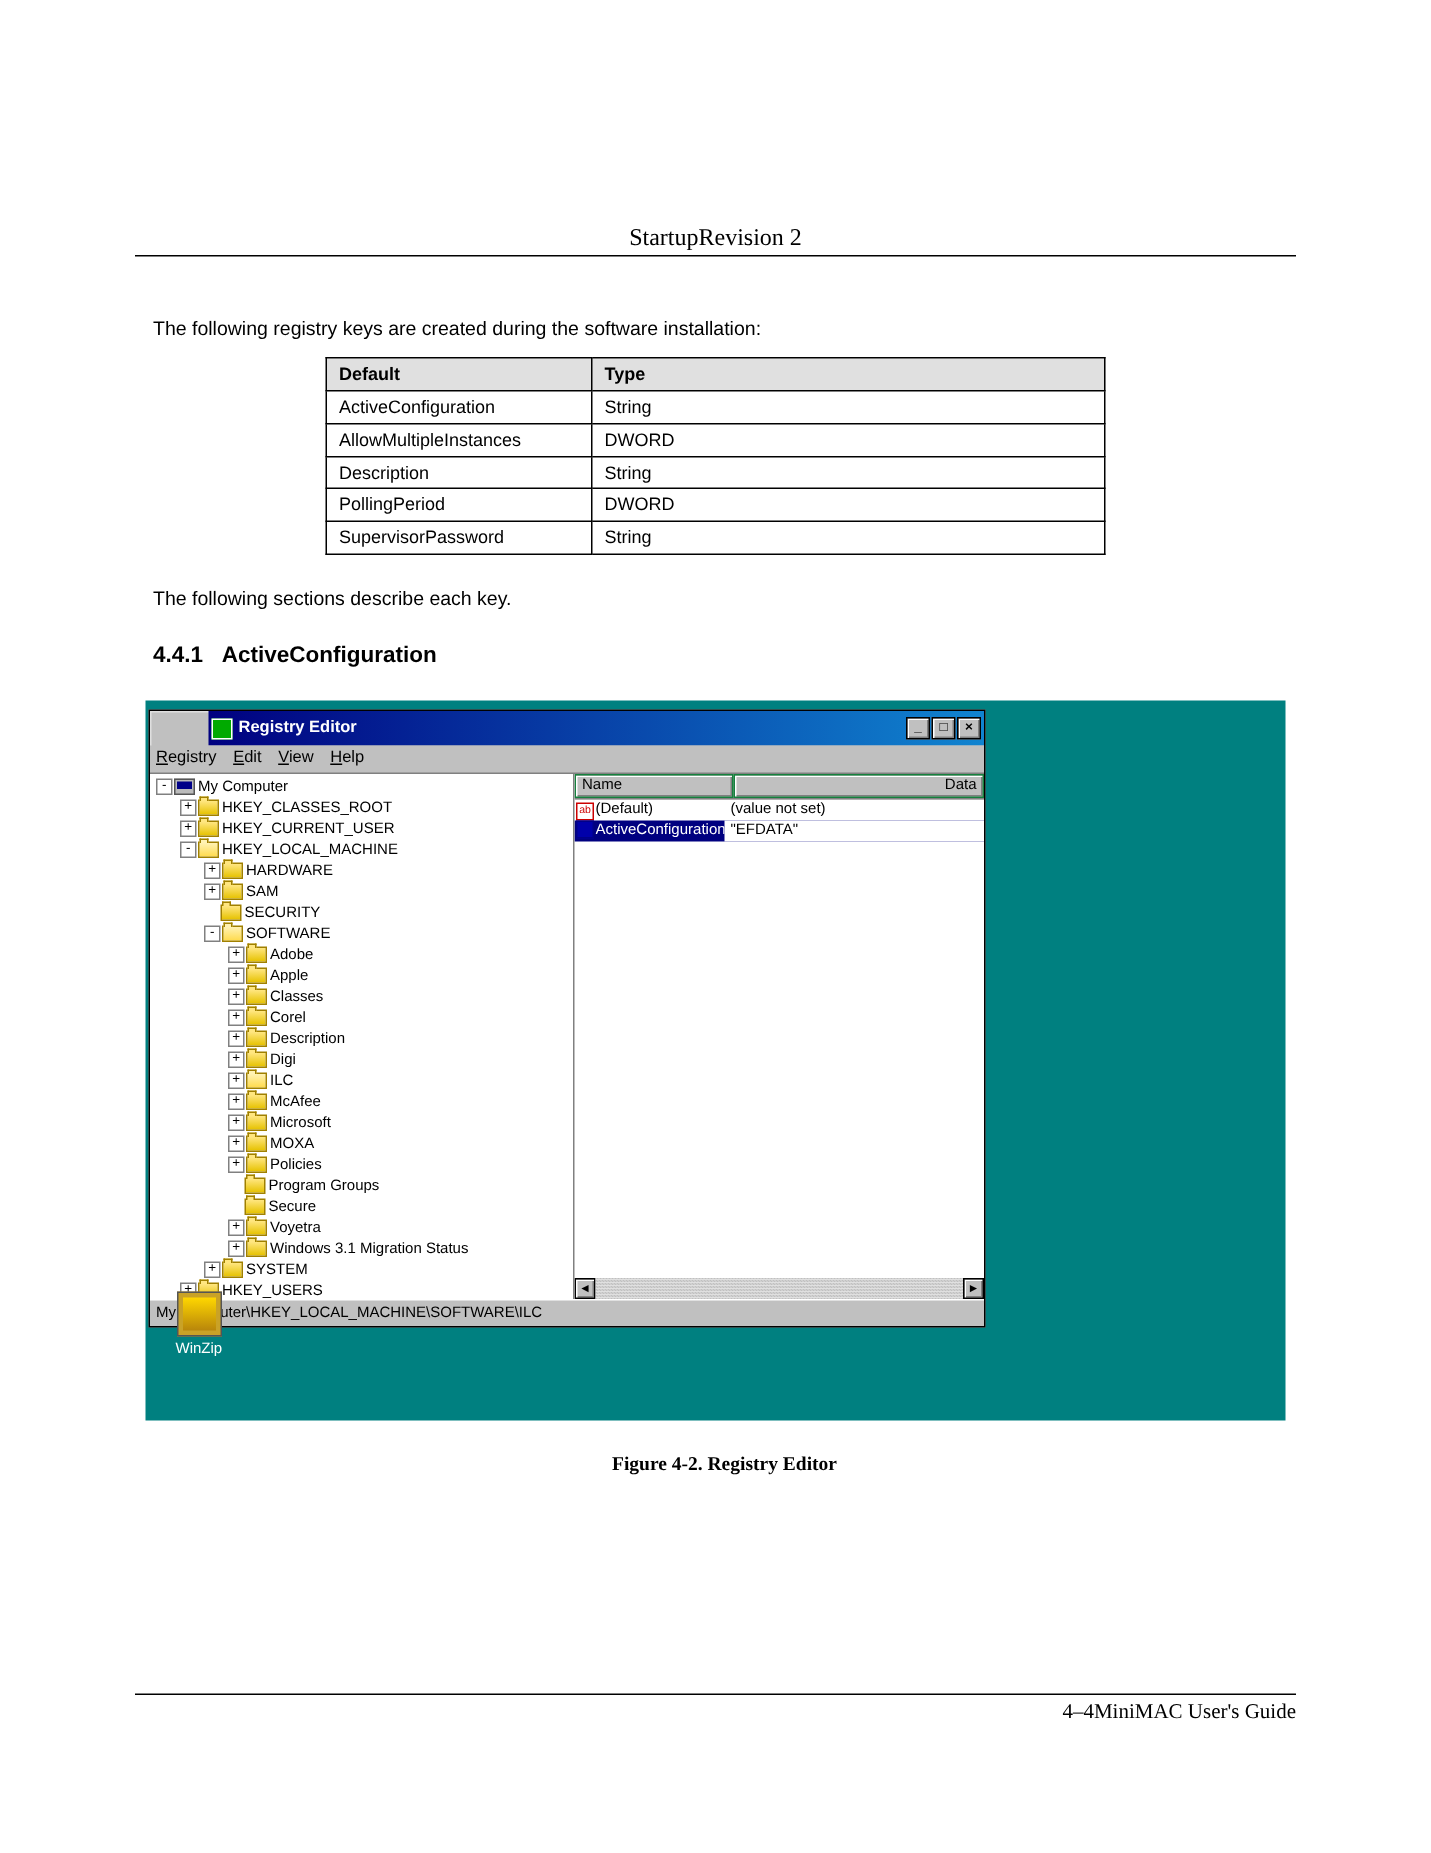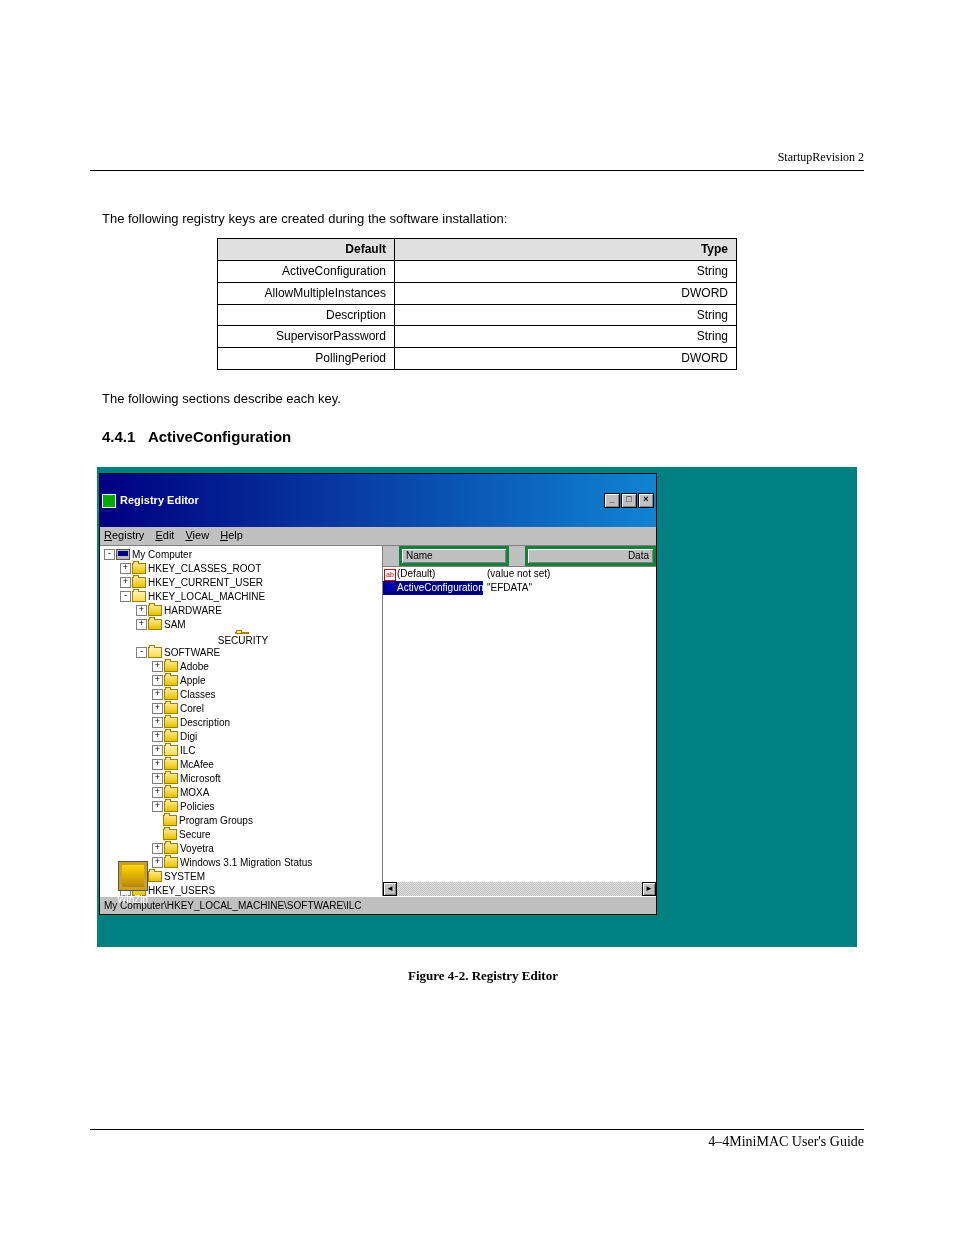--- a/index.html
+++ b/index.html
@@ -14,22 +14,22 @@
     position: relative;
     margin: 0 auto;
     box-sizing: border-box;
   }
   .header-row {
     position: absolute;
     top: 150px;
     left: 90px;
     right: 90px;
     display: flex;
-    justify-content: flex-end;
-    font-size: 12px;
+    justify-content: center;
+    font-size: 16px;
   }
   .hr1 {
     position: absolute;
     top: 170px;
     left: 90px;
     right: 90px;
     border-top: 1px solid #000;
   }
   .footer-row {
     position: absolute;
@@ -60,21 +60,21 @@
   .data-table {
     border-collapse: collapse;
     margin: 10px auto 20px auto;
     width: 520px;
     font-family: Arial, sans-serif;
     font-size: 12px;
   }
   .data-table th, .data-table td {
     border: 1px solid #000;
     padding: 2px 8px;
-    text-align: right;
+    text-align: left;
     height: 14px;
   }
   .data-table th {
     background: #e0e0e0;
     font-weight: bold;
   }
   .data-table th:first-child, .data-table td:first-child { width: 160px; }
   .screenshot {
     width: 760px;
     height: 480px;
@@ -91,24 +91,25 @@
     width: 556px;
     background: #c0c0c0;
     border: 1px solid #000;
     box-shadow: inset 1px 1px 0 #dfdfdf;
   }
   .titlebar {
     background: linear-gradient(to right, #000080, #1084d0);
     color: #fff;
     display: flex;
     align-items: center;
-    padding: 18px 2px;
+    padding: 3px 2px;
     font-weight: bold;
     font-size: 11px;
     height: 17px;
+    margin-left: 39px;
   }
   .title-icon {
     width: 14px;
     height: 14px;
     background: #0a0;
     margin-right: 4px;
     border: 1px solid #fff;
     box-sizing: border-box;
   }
   .title-text { flex: 1; }
@@ -151,26 +152,25 @@
     font-size: 10px;
     position: relative;
   }
   .listhead {
     display: flex;
     background: #c0c0c0;
     border-bottom: 1px solid #808080;
     font-size: 10px;
   }
   .listhead div {
-    border: 3px solid #15803d;
+    border: 1px solid #15803d;
     box-shadow: inset 1px 1px 0 #fff, inset -1px -1px 0 #808080;
     padding: 0 4px;
     height: 14px;
     line-height: 14px;
-    margin-left: 16px;
   }
   .col-name { width: 96px; }
   .col-data { flex: 1; text-align: right; }
   .listrow { display: flex; height: 14px; line-height: 14px; }
   .listrow .ic { width: 14px; text-align: center; }
   .listrow.sel { background: #000080; color: #fff; }
   .listrow .cell-name { width: 86px; padding-left: 0; overflow: hidden; white-space: nowrap; }
   .listrow .cell-data { flex: 1; padding-left: 4px; color: #000; }
   .listrow.sel .cell-data { color: #000; background: #fff; }
   .ic-ab { display: inline-block; width: 12px; height: 12px; background: #fff; border: 1px solid #c00; box-sizing: border-box; font-size: 7px; color: #c00; line-height: 10px; text-align: center; }
@@ -332,26 +332,26 @@
           </tr>
           <tr>
             <td>AllowMultipleInstances</td>
             <td>DWORD</td>
           </tr>
           <tr>
             <td>Description</td>
             <td>String</td>
           </tr>
           <tr>
+            <td>PollingPeriod</td>
+            <td>DWORD</td>
+          </tr>
+          <tr>
             <td>SupervisorPassword</td>
             <td>String</td>
-          </tr>
-          <tr>
-            <td>PollingPeriod</td>
-            <td>DWORD</td>
           </tr>
         </tbody>
     </table>
 
     <p>The following sections describe each key.</p>
 
     <p style="font-weight:bold; font-size:15px; margin-top:18px;">
       <span>4.4.1</span>&nbsp;&nbsp;&nbsp;<span>ActiveConfiguration</span>
     </p>
 
@@ -403,21 +403,21 @@
                 <span class="fld fld-closed"></span>
                 <span>HARDWARE</span>
               </div>
               <div class="tree-row" style="padding-left: 4px;">
                 <span class="indent"></span>
                 <span class="indent"></span>
                 <span class="exp">+</span>
                 <span class="fld fld-closed"></span>
                 <span>SAM</span>
               </div>
-              <div class="tree-row" style="padding-left: 4px; flex-direction: column;">
+              <div class="tree-row" style="padding-left: 4px;">
                 <span class="indent"></span>
                 <span class="indent"></span>
                 <span class="noexp"></span>
                 <span class="fld fld-closed"></span>
                 <span>SECURITY</span>
               </div>
               <div class="tree-row" style="padding-left: 4px;">
                 <span class="indent"></span>
                 <span class="indent"></span>
                 <span class="exp">-</span>

